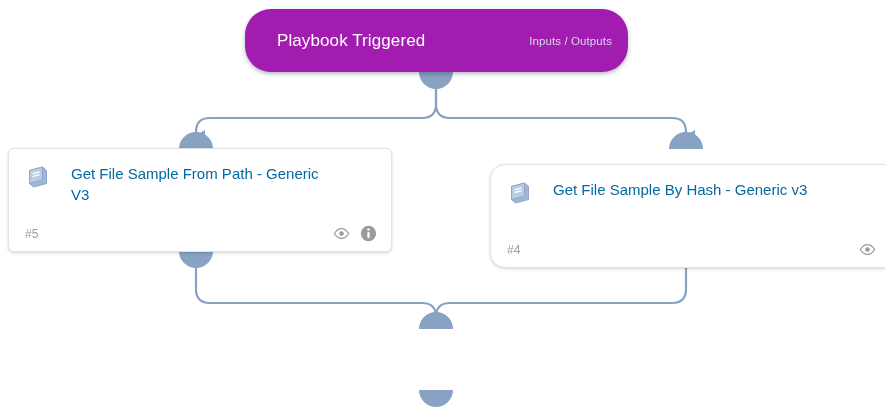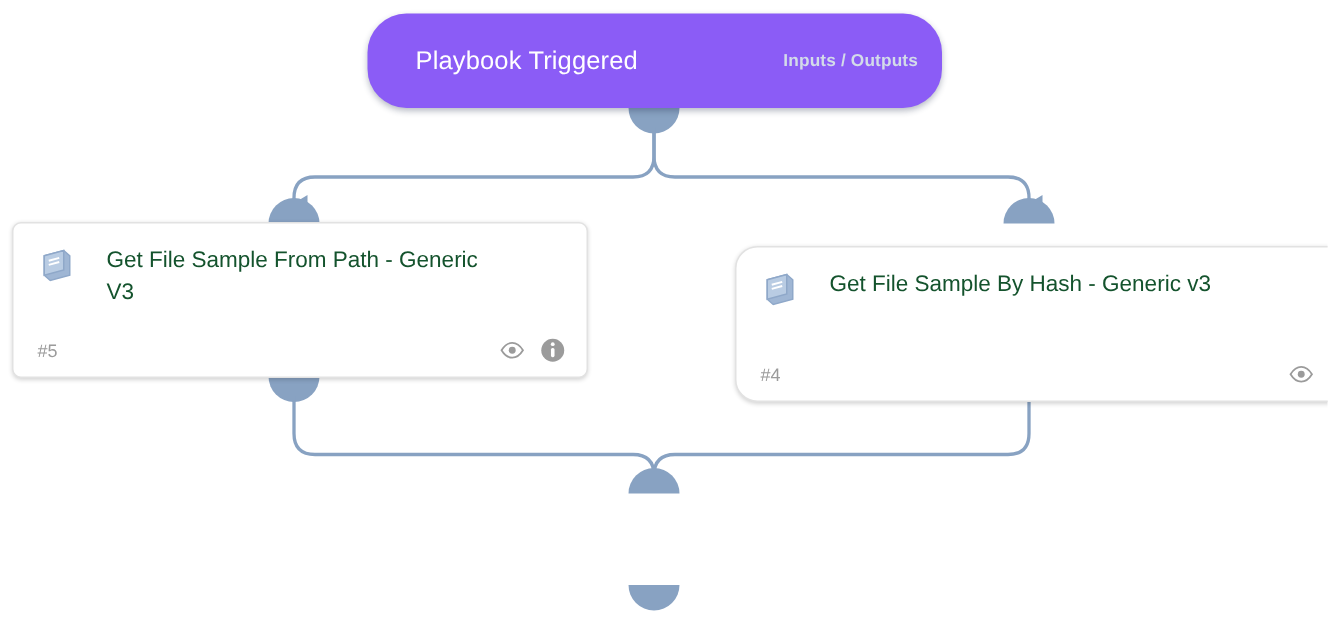--- a/index.html
+++ b/index.html
@@ -24,38 +24,38 @@
     position: absolute;
     left: 0;
     top: 0;
     width: 885px;
     height: 419px;
     pointer-events: none;
   }
   
   .pill {
     position: absolute;
-    background: #8b5cf6;
+    background: #a21caf;
     border-radius: 26px;
     box-shadow: 0 2px 4px rgba(30,45,75,0.32);
     display: flex;
     align-items: center;
     z-index: 3;
     justify-content: center;
   }
   .pill-title {
     color: #ffffff;
     font-size: 17px;
     letter-spacing: 0.1px;
     white-space: nowrap;
   }
   .pill-sub {
     color: #d3dbe9;
     font-size: 11.5px;
-    font-weight: bold;
+    font-weight: normal;
     letter-spacing: 0.1px;
     white-space: nowrap;
     margin-left: auto;
   }
   #node-trigger {
     left: 245px;
     top: 9px;
     width: 383px;
     height: 63px;
     padding: 0 16px 0 32px;
@@ -106,21 +106,21 @@
     padding: 14px 14px 0 16px;
   }
   .card-icon {
     flex: none;
     width: 26px;
     height: 26px;
     margin-right: 20px;
     margin-top: 1px;
   }
   .card-title {
-    color: #14532d;
+    color: #0369a1;
     font-size: 15px;
     line-height: 21px;
     max-width: 270px;
   }
   .card-footer {
     position: absolute;
     left: 0;
     right: 0;
     bottom: 9px;
     display: flex;

